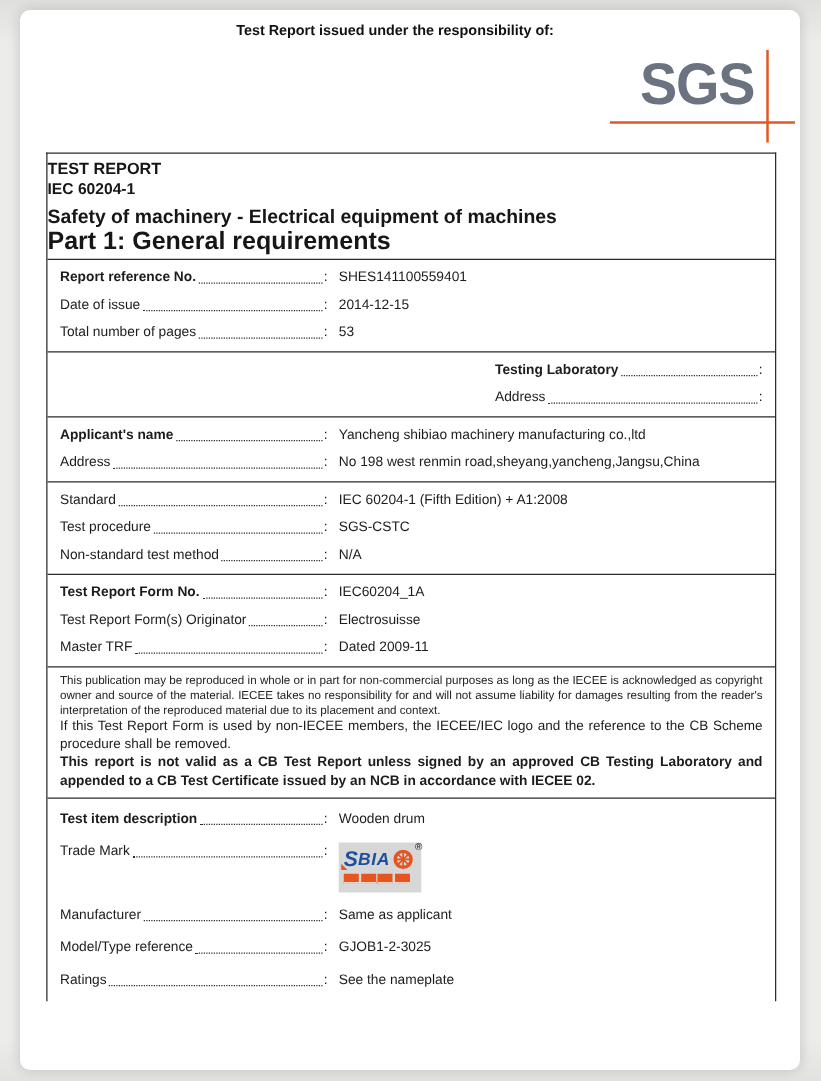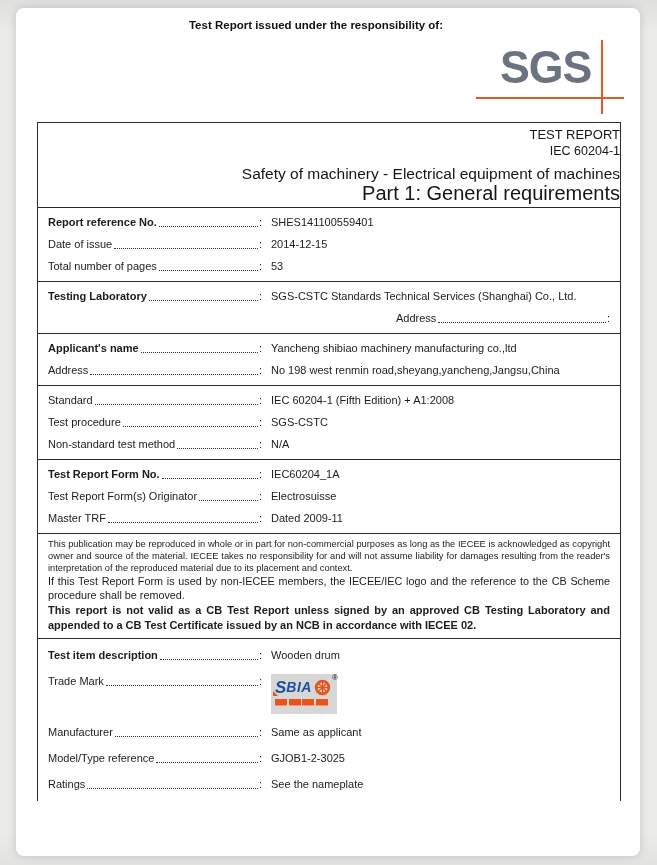--- a/index.html
+++ b/index.html
@@ -16,39 +16,39 @@
     position:absolute; left:16px; top:8px; width:624px; height:848px;
     background:#ffffff; border-radius:8px;
     box-shadow:0 0 10px rgba(0,0,0,0.16);
     overflow:hidden;
   }
   
   .header-note {
     margin-top:11px; width:600px; text-align:center;
     font-size:11.5px; font-weight:bold; color:#111;
   }
-  .sgs-logo { position:absolute; top:32px; left:460px; width:156px; height:82px; }
+  .sgs-logo { position:absolute; top:32px; left:472px; width:156px; height:82px; }
   .sgs-letters {
     position:absolute; left:24px; top:2px;
     font-size:47px; line-height:50px; font-weight:bold; letter-spacing:-1px;
     color:#6b7380; transform:scaleX(0.95); transform-origin:left;
   }
   .sgs-hline { position:absolute; left:0; top:57px; width:148px; height:2px; background:#e2582a; }
   .sgs-vline { position:absolute; left:125px; top:0; width:2px; height:74px; background:#e2582a; }
 
   
   .doc-table {
     position:absolute; left:21px; top:114px; width:584px;
     border:1.2px solid #2b2b2b; border-bottom:none;
     font-size:11px; background:#fff;
   }
   .section { border-top:1.2px solid #2b2b2b; }
   .section:first-child { border-top:none; }
 
-  .title-block { text-align:right; padding:13px 8px 15px 8px; font-weight:normal; color:#161616; }
+  .title-block { text-align:left; padding:13px 8px 15px 8px; font-weight:bold; color:#161616; }
   .tb1 { font-size:13px; line-height:17px; }
   .tb2 { font-size:12.5px; line-height:16px; }
   .tb3 { font-size:15.5px; line-height:21px; margin-top:4px; }
   .tb4 { font-size:20px; line-height:19px; }
 
   .pad-top-lg { padding-top:16px; }
   .section { padding:3px 0 4px 0; }
 
   .row { display:flex; align-items:flex-start; padding:3px 10px; line-height:16px;justify-content:flex-end; }
   .row-lg { padding:5px 10px; }
@@ -140,21 +140,20 @@
         </div>
       </div>
 
       <div class="section">
         <div class="row">
           <span class="lead">
               <span class="lbl bold">Testing Laboratory</span>
               <span class="dots"></span>
               <span class="colon">:</span>
             </span>
-          <span class="val">SGS-CSTC Standards Technical Services (Shanghai) Co., Ltd.</span>
         </div>
         <div class="row">
           <span class="lead">
               <span class="lbl">Address</span>
               <span class="dots"></span>
               <span class="colon">:</span>
             </span>
         </div>
       </div>
 

